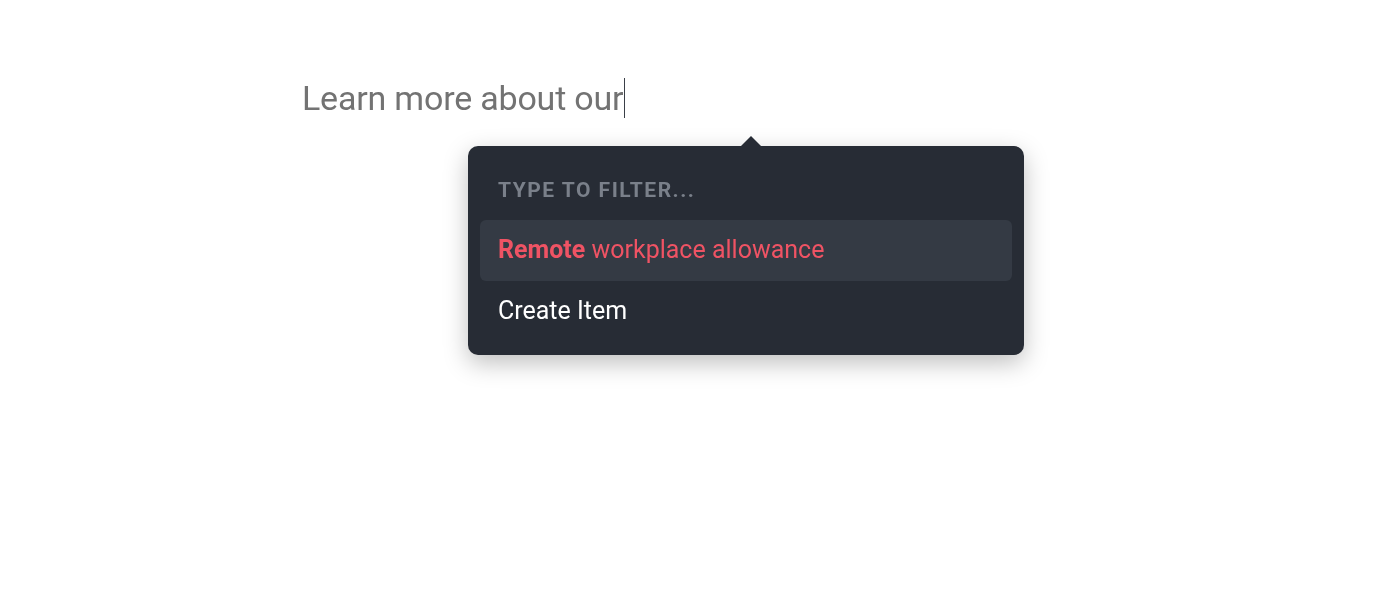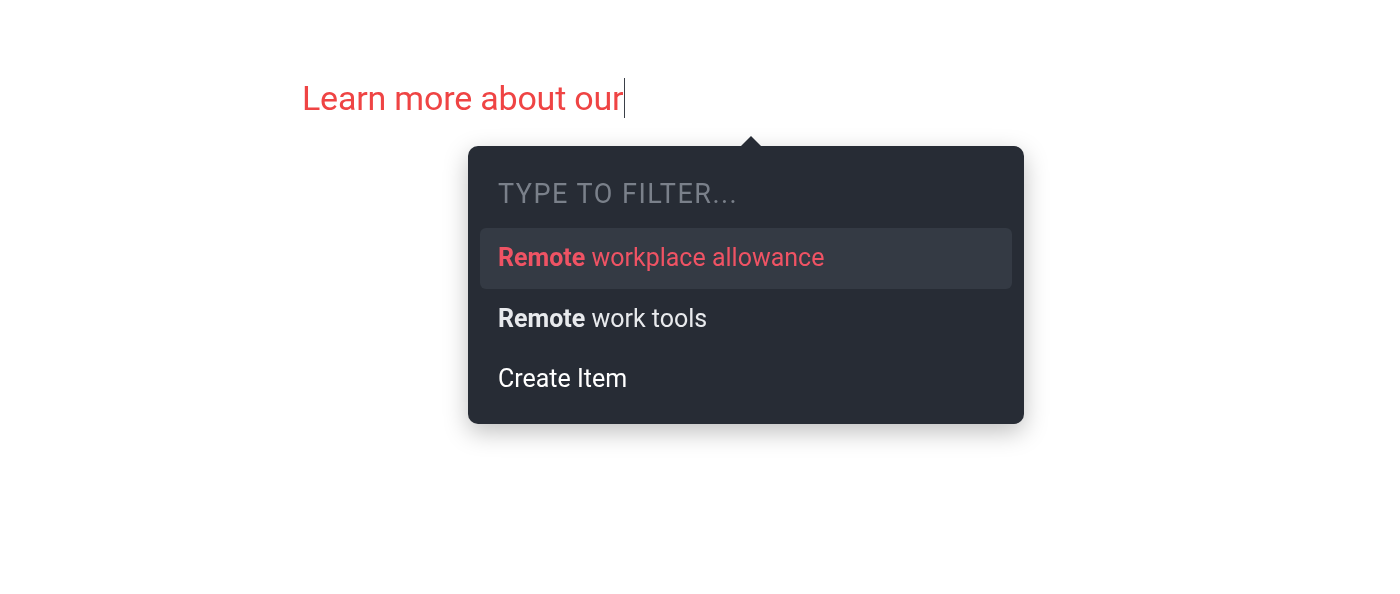--- a/index.html
+++ b/index.html
@@ -14,21 +14,21 @@
       background: #ffffff;
       font-family: -apple-system, BlinkMacSystemFont, "Segoe UI", Roboto, "Helvetica Neue", Arial, sans-serif;
       position: relative;
     }
     
     .input-area {
       position: absolute;
       top: 78px;
       left: 302px;
       font-size: 34px;
-      color: #ef4444;
+      color: #737373;
       display: flex;
       align-items: center;
     }
     
     .input-text {
       letter-spacing: -0.2px;
     }
     
     .cursor {
       display: inline-block;
@@ -56,22 +56,22 @@
       top: -10px;
       left: 272px;
       width: 0;
       height: 0;
       border-left: 11px solid transparent;
       border-right: 11px solid transparent;
       border-bottom: 11px solid #272c35;
     }
     
     .filter-label {
-      font-size: 27px;
-      font-weight: 400;
+      font-size: 21px;
+      font-weight: 700;
       color: #7a808a;
       letter-spacing: 1.5px;
       padding: 18px 18px 18px 18px;
       text-transform: uppercase;
     }
     
     .dropdown-item {
       padding: 14px 18px;
       font-size: 25px;
       color: #e8eaed;
@@ -110,21 +110,18 @@
     <span class="cursor"></span>
 </div>
 
 <div class="dropdown">
   <div class="filter-label">TYPE TO FILTER...</div>
 
   <div class="dropdown-item selected">
     <span class="match">Remote</span><span class="rest"> workplace allowance</span>
   </div>
 
-  <div class="dropdown-item">
-    <span class="match">Remote</span><span class="rest"> work tools</span>
-  </div>
 
 
   <div class="dropdown-item create">
     <span>Create Item</span>
   </div>
 </div>
 
 </body></html>

